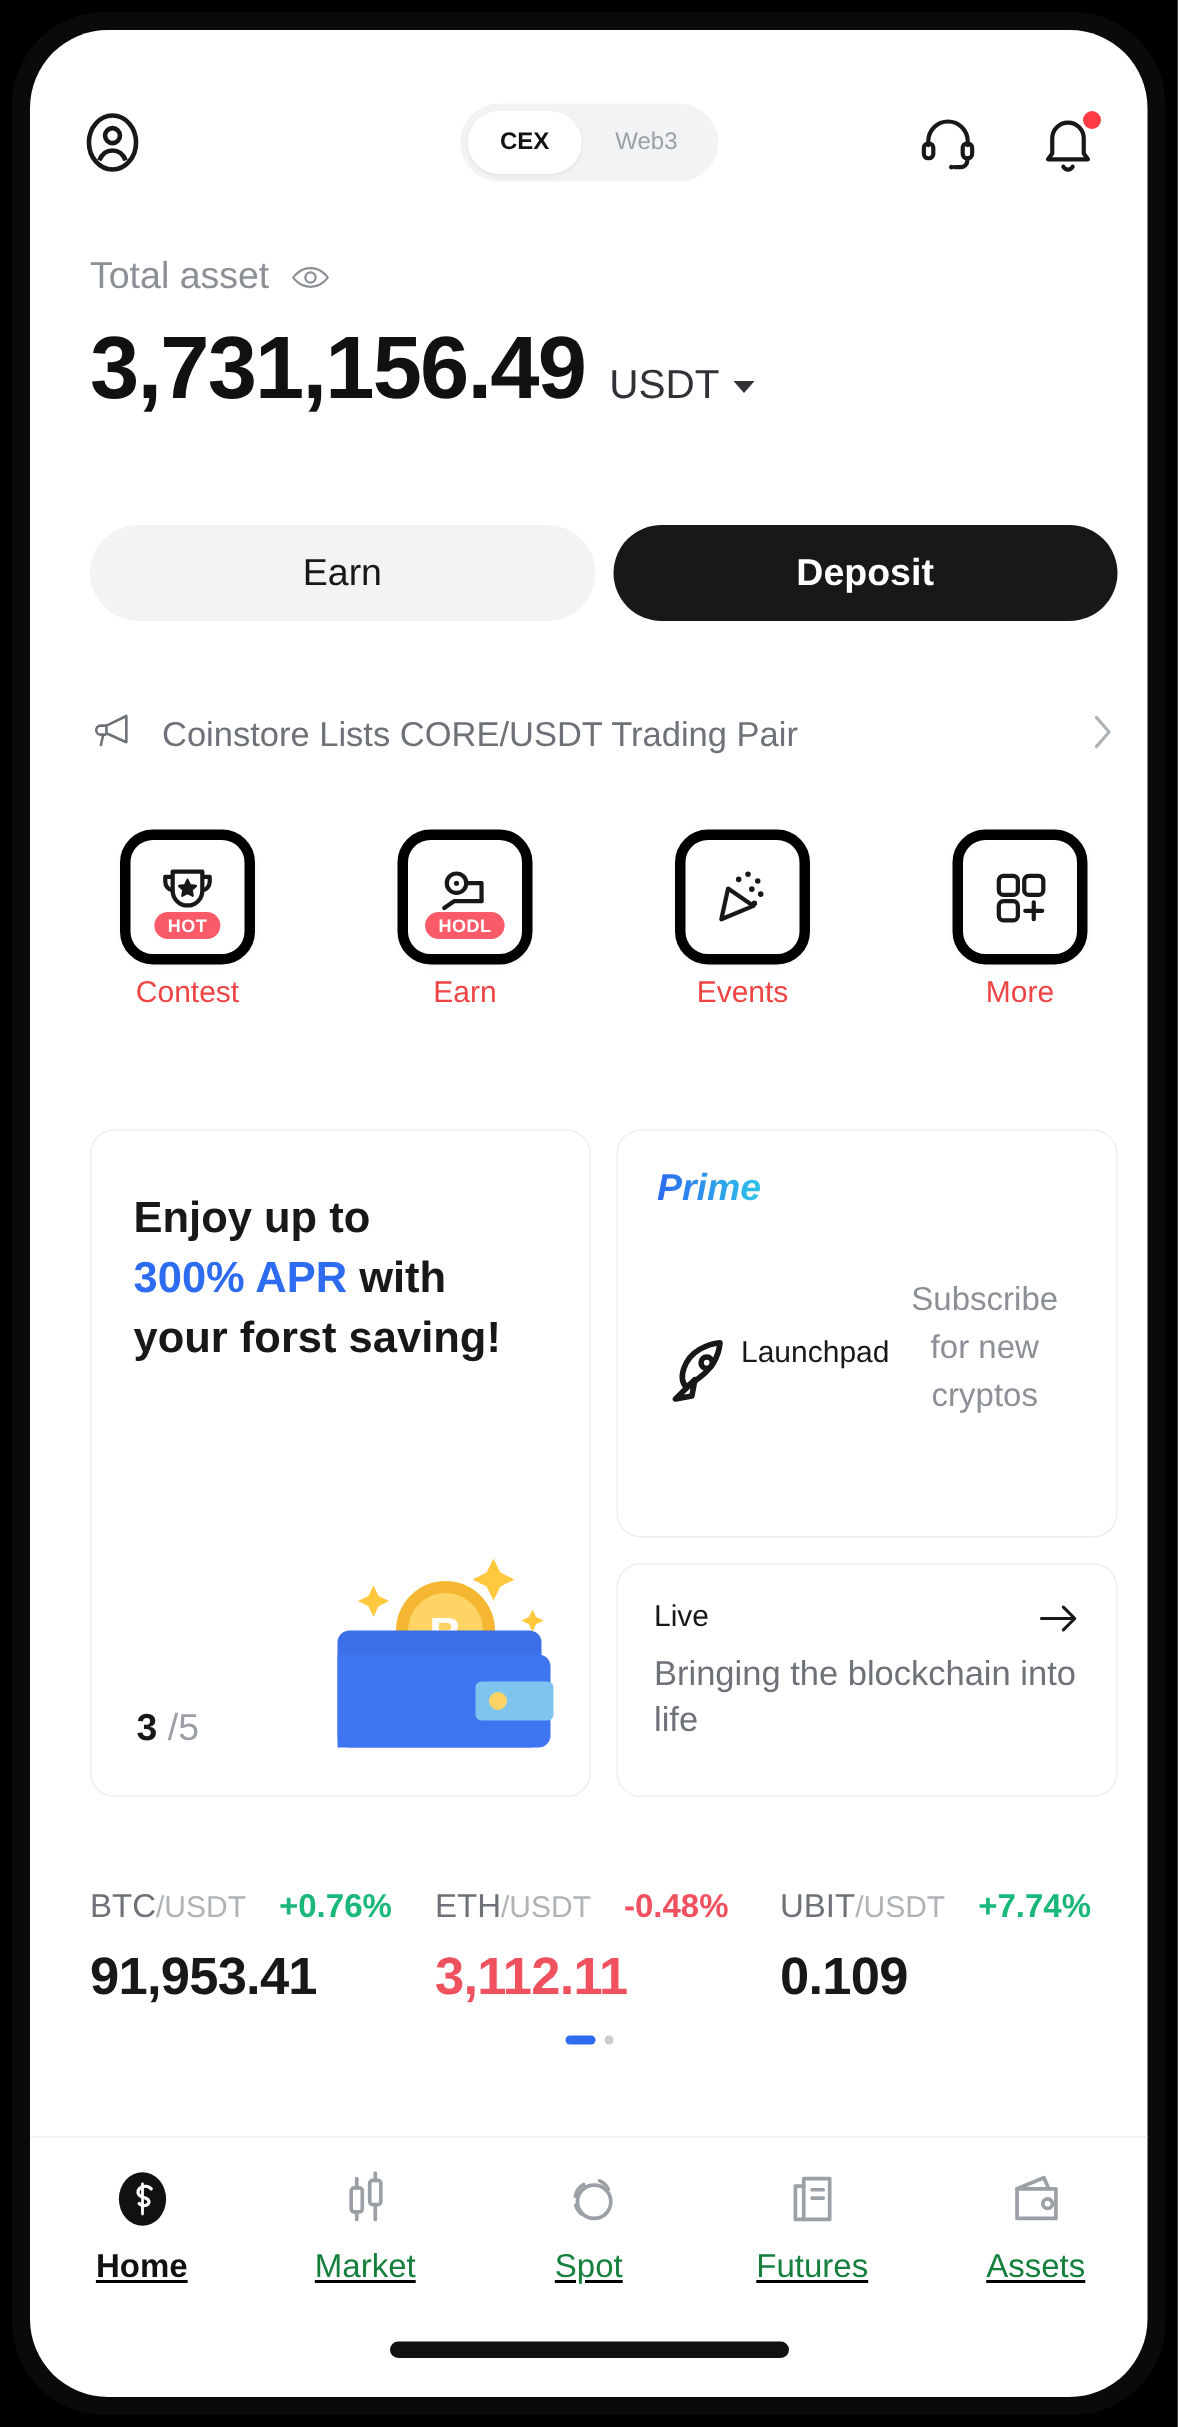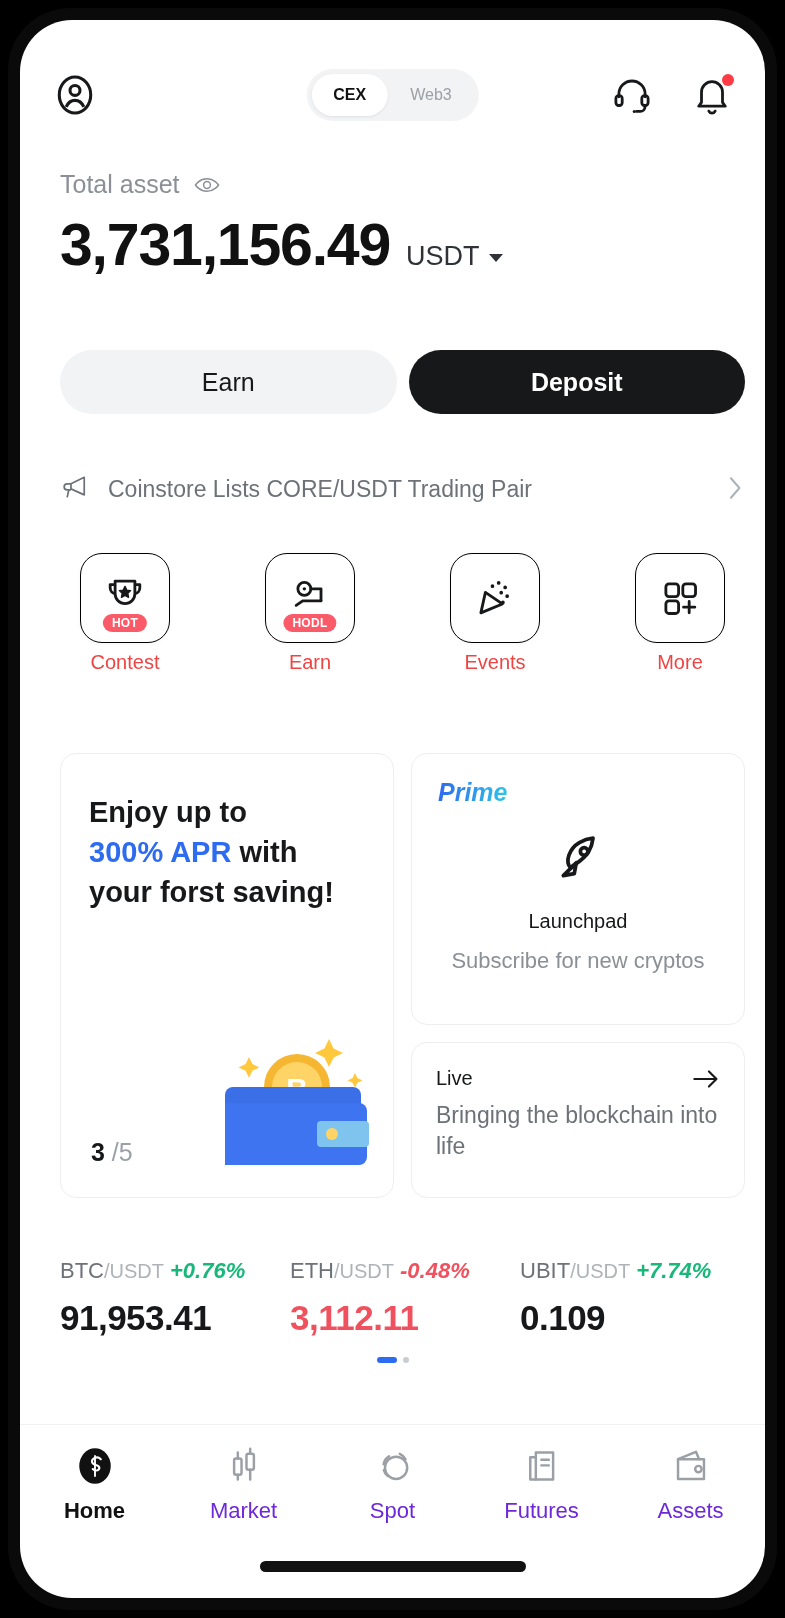--- a/index.html
+++ b/index.html
@@ -174,21 +174,21 @@
   .qa-item {
     width: 130px;
     display: flex;
     flex-direction: column;
     align-items: center;
   }
   .qa-tile {
     position: relative;
     width: 90px; height: 90px;
     background: #ffffff;
-    border: 1px solid #000000;
+    border: 7px solid #000000;
     border-radius: 22px;
     display: flex;
     align-items: center;
     justify-content: center;
     box-shadow: 0 1px 4px rgba(0,0,0,0.04);
   }
   .qa-badge {
     position: absolute;
     bottom: 10px;
     left: 50%;
@@ -251,21 +251,21 @@
     bottom: 18px;
     width: 170px;
     height: 150px;
   }
 
   .col-right { display: flex; flex-direction: column; gap: 17px; width: 334px; }
   .card-prime {
     height: 272px;
     padding: 26px 24px 20px;
     display: flex;
-    flex-direction: column;
+    flex-direction: row;
     align-items: center;
     position: relative;
   }
   .prime-label {
     position: absolute;
     left: 26px; top: 24px;
     font-size: 25px;
     font-weight: 700;
     font-style: italic;
     background: linear-gradient(90deg, #2d6bf0 0%, #2fc4e8 100%);
@@ -303,21 +303,21 @@
     position: absolute;
     top: 1238px;
     left: 40px;
     width: 690px;
     display: flex;
   }
   .ticker { width: 233px; }
   .ticker-head { font-size: 22px; white-space: nowrap; }
   .tk-base { color: #6d7278; }
   .tk-quote { color: #aeb3b8; font-size: 20px; }
-  .tk-chg { font-weight: 700; margin-left: 6px; font-style: italic; }
+  .tk-chg { font-weight: 700; margin-left: 22px; }
   .up { color: #19b87a; }
   .down { color: #f0515f; }
   .ticker-price {
     margin-top: 14px;
     font-size: 35px;
     font-weight: 700;
     letter-spacing: -0.5px;
   }
   .price-neutral { color: #17181a; }
   .price-down { color: #f0515f; }
@@ -347,23 +347,24 @@
     justify-content: space-around;
     border-top: 1px solid #f0f1f3;
     padding-top: 6px;
   }
   .nav-item {
     width: 140px;
     display: flex;
     flex-direction: column;
     align-items: center;
     gap: 10px;
+    text-decoration: underline;
   }
   .nav-icon { width: 44px; height: 44px; display: flex; align-items: center; justify-content: center; }
-  .nav-label { font-size: 22px; color: #6d28d9; }
+  .nav-label { font-size: 22px; color: #15803d; }
   .nav-item.active .nav-label { color: #111111; font-weight: 700; }
 
   .home-indicator {
     position: absolute;
     bottom: 26px;
     left: 50%;
     transform: translateX(-50%);
     width: 266px;
     height: 11px;
     border-radius: 6px;

